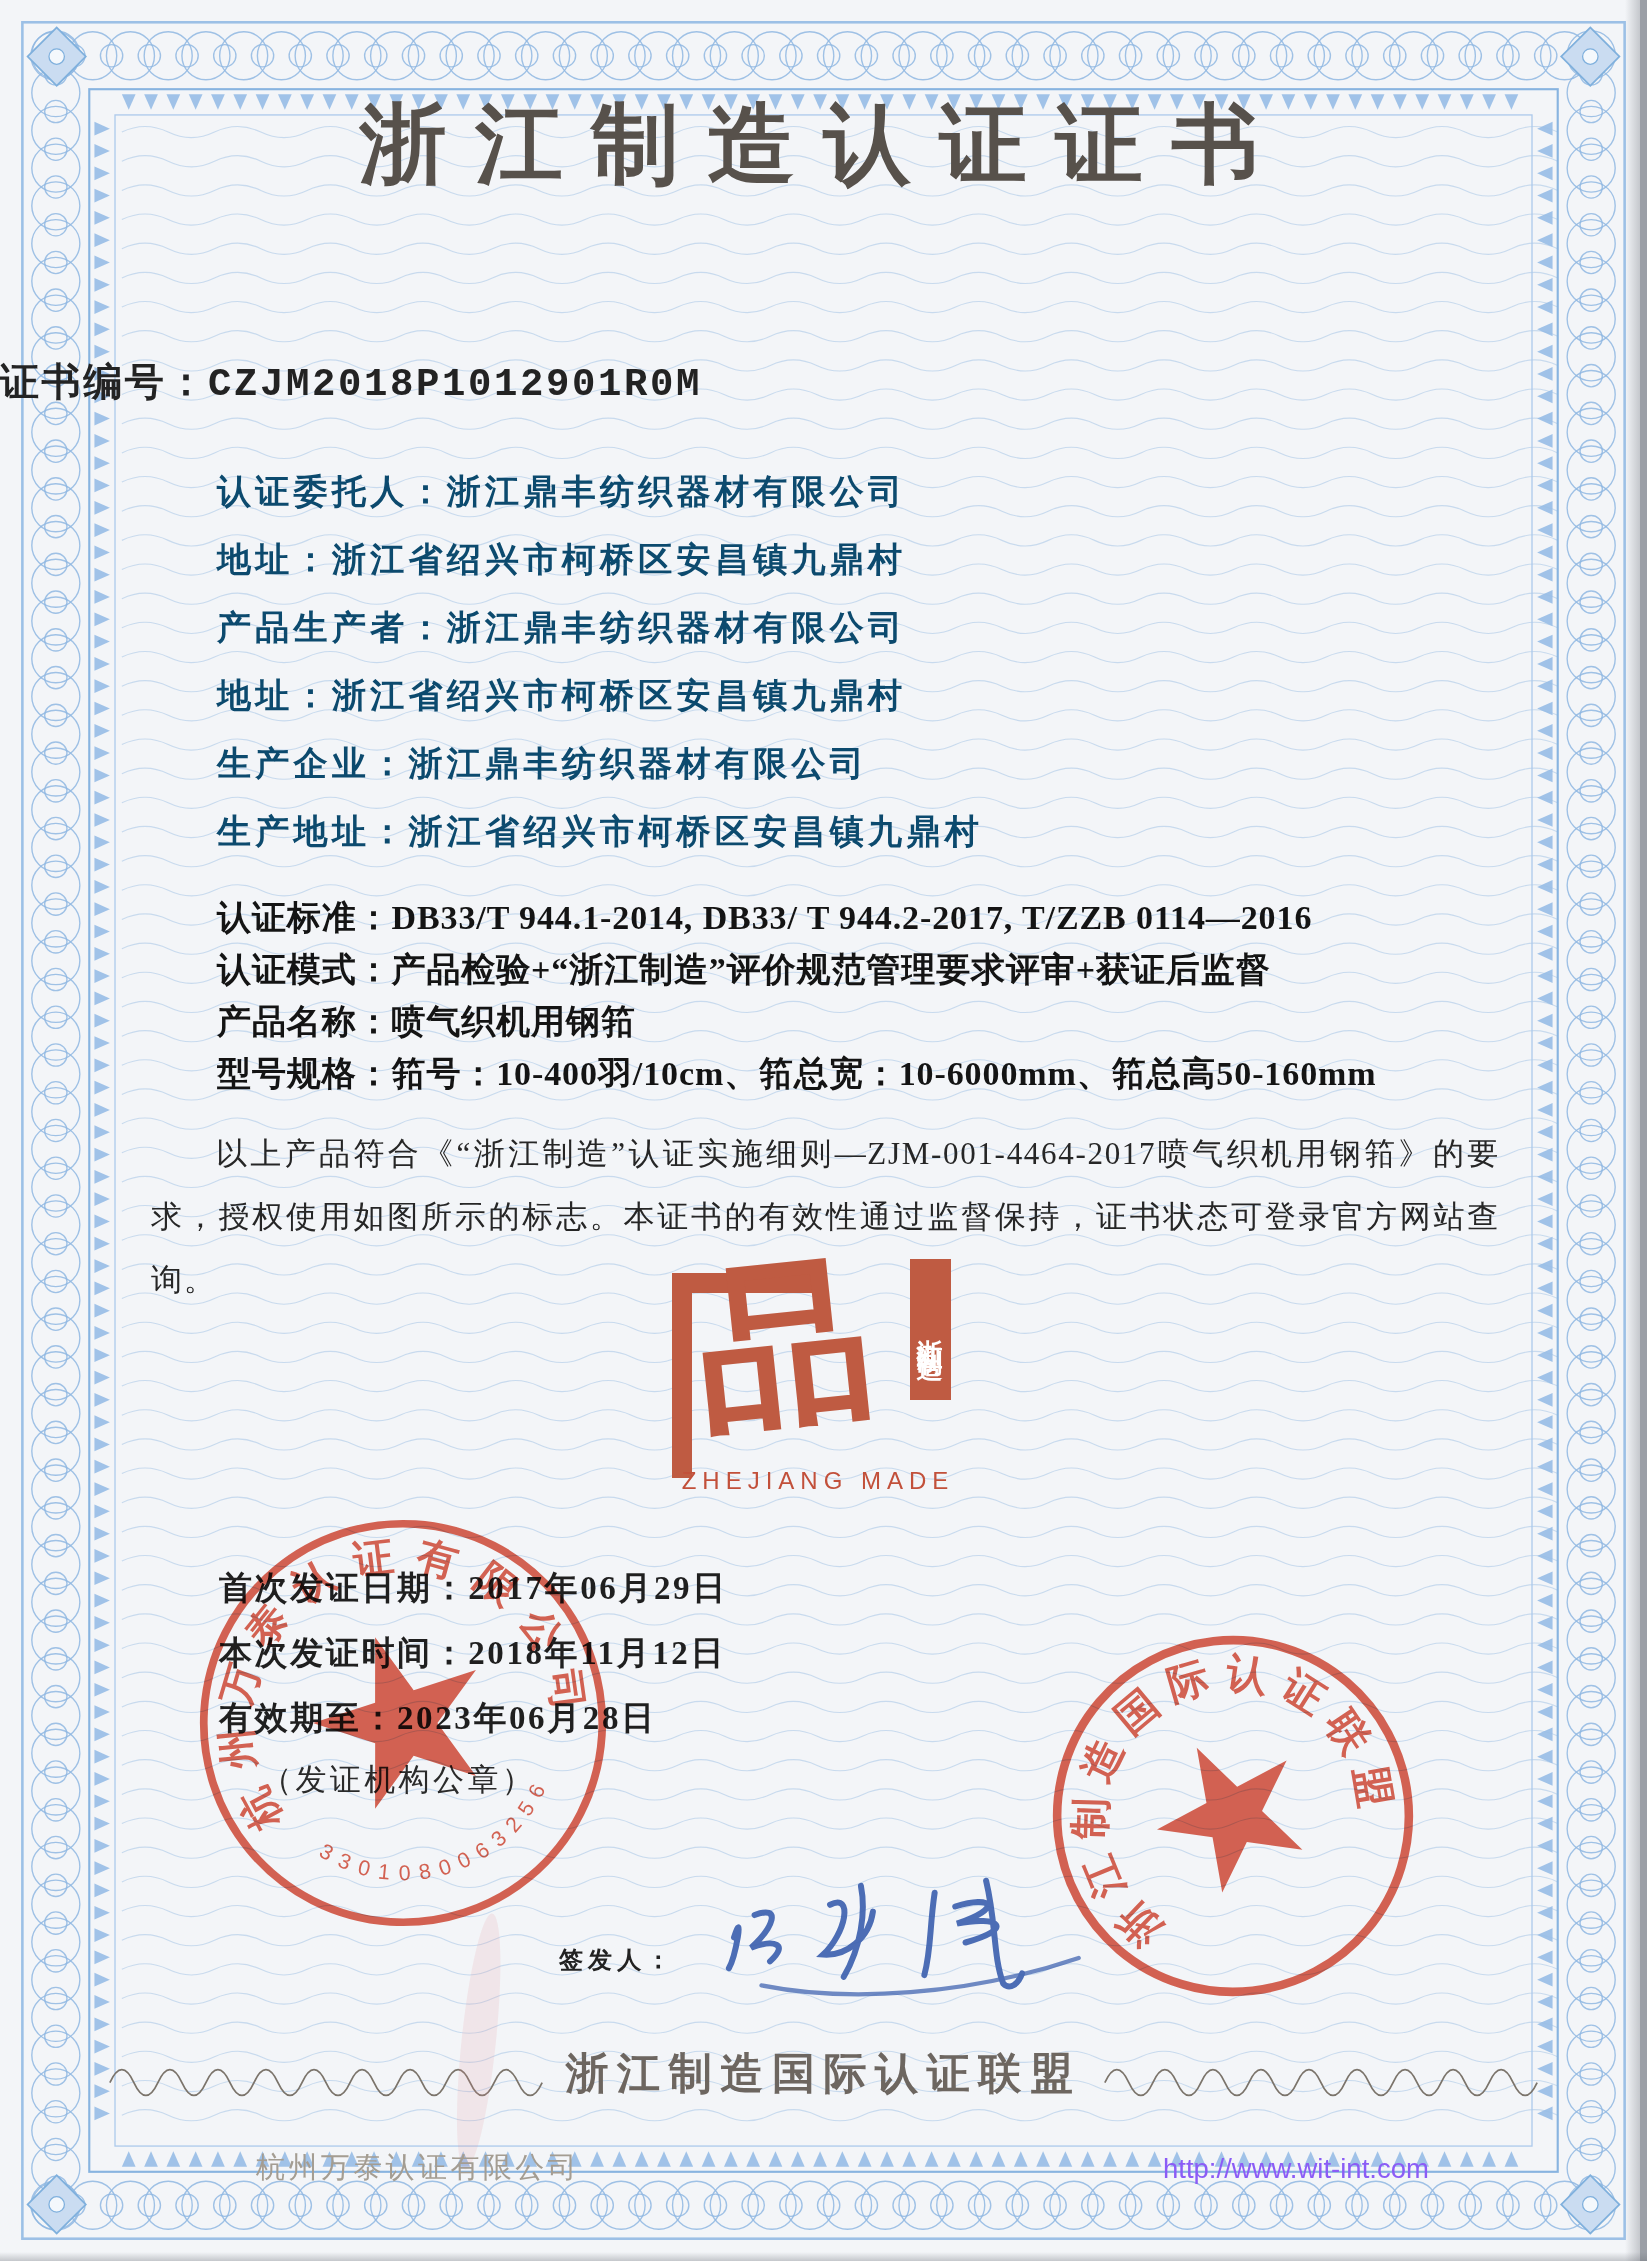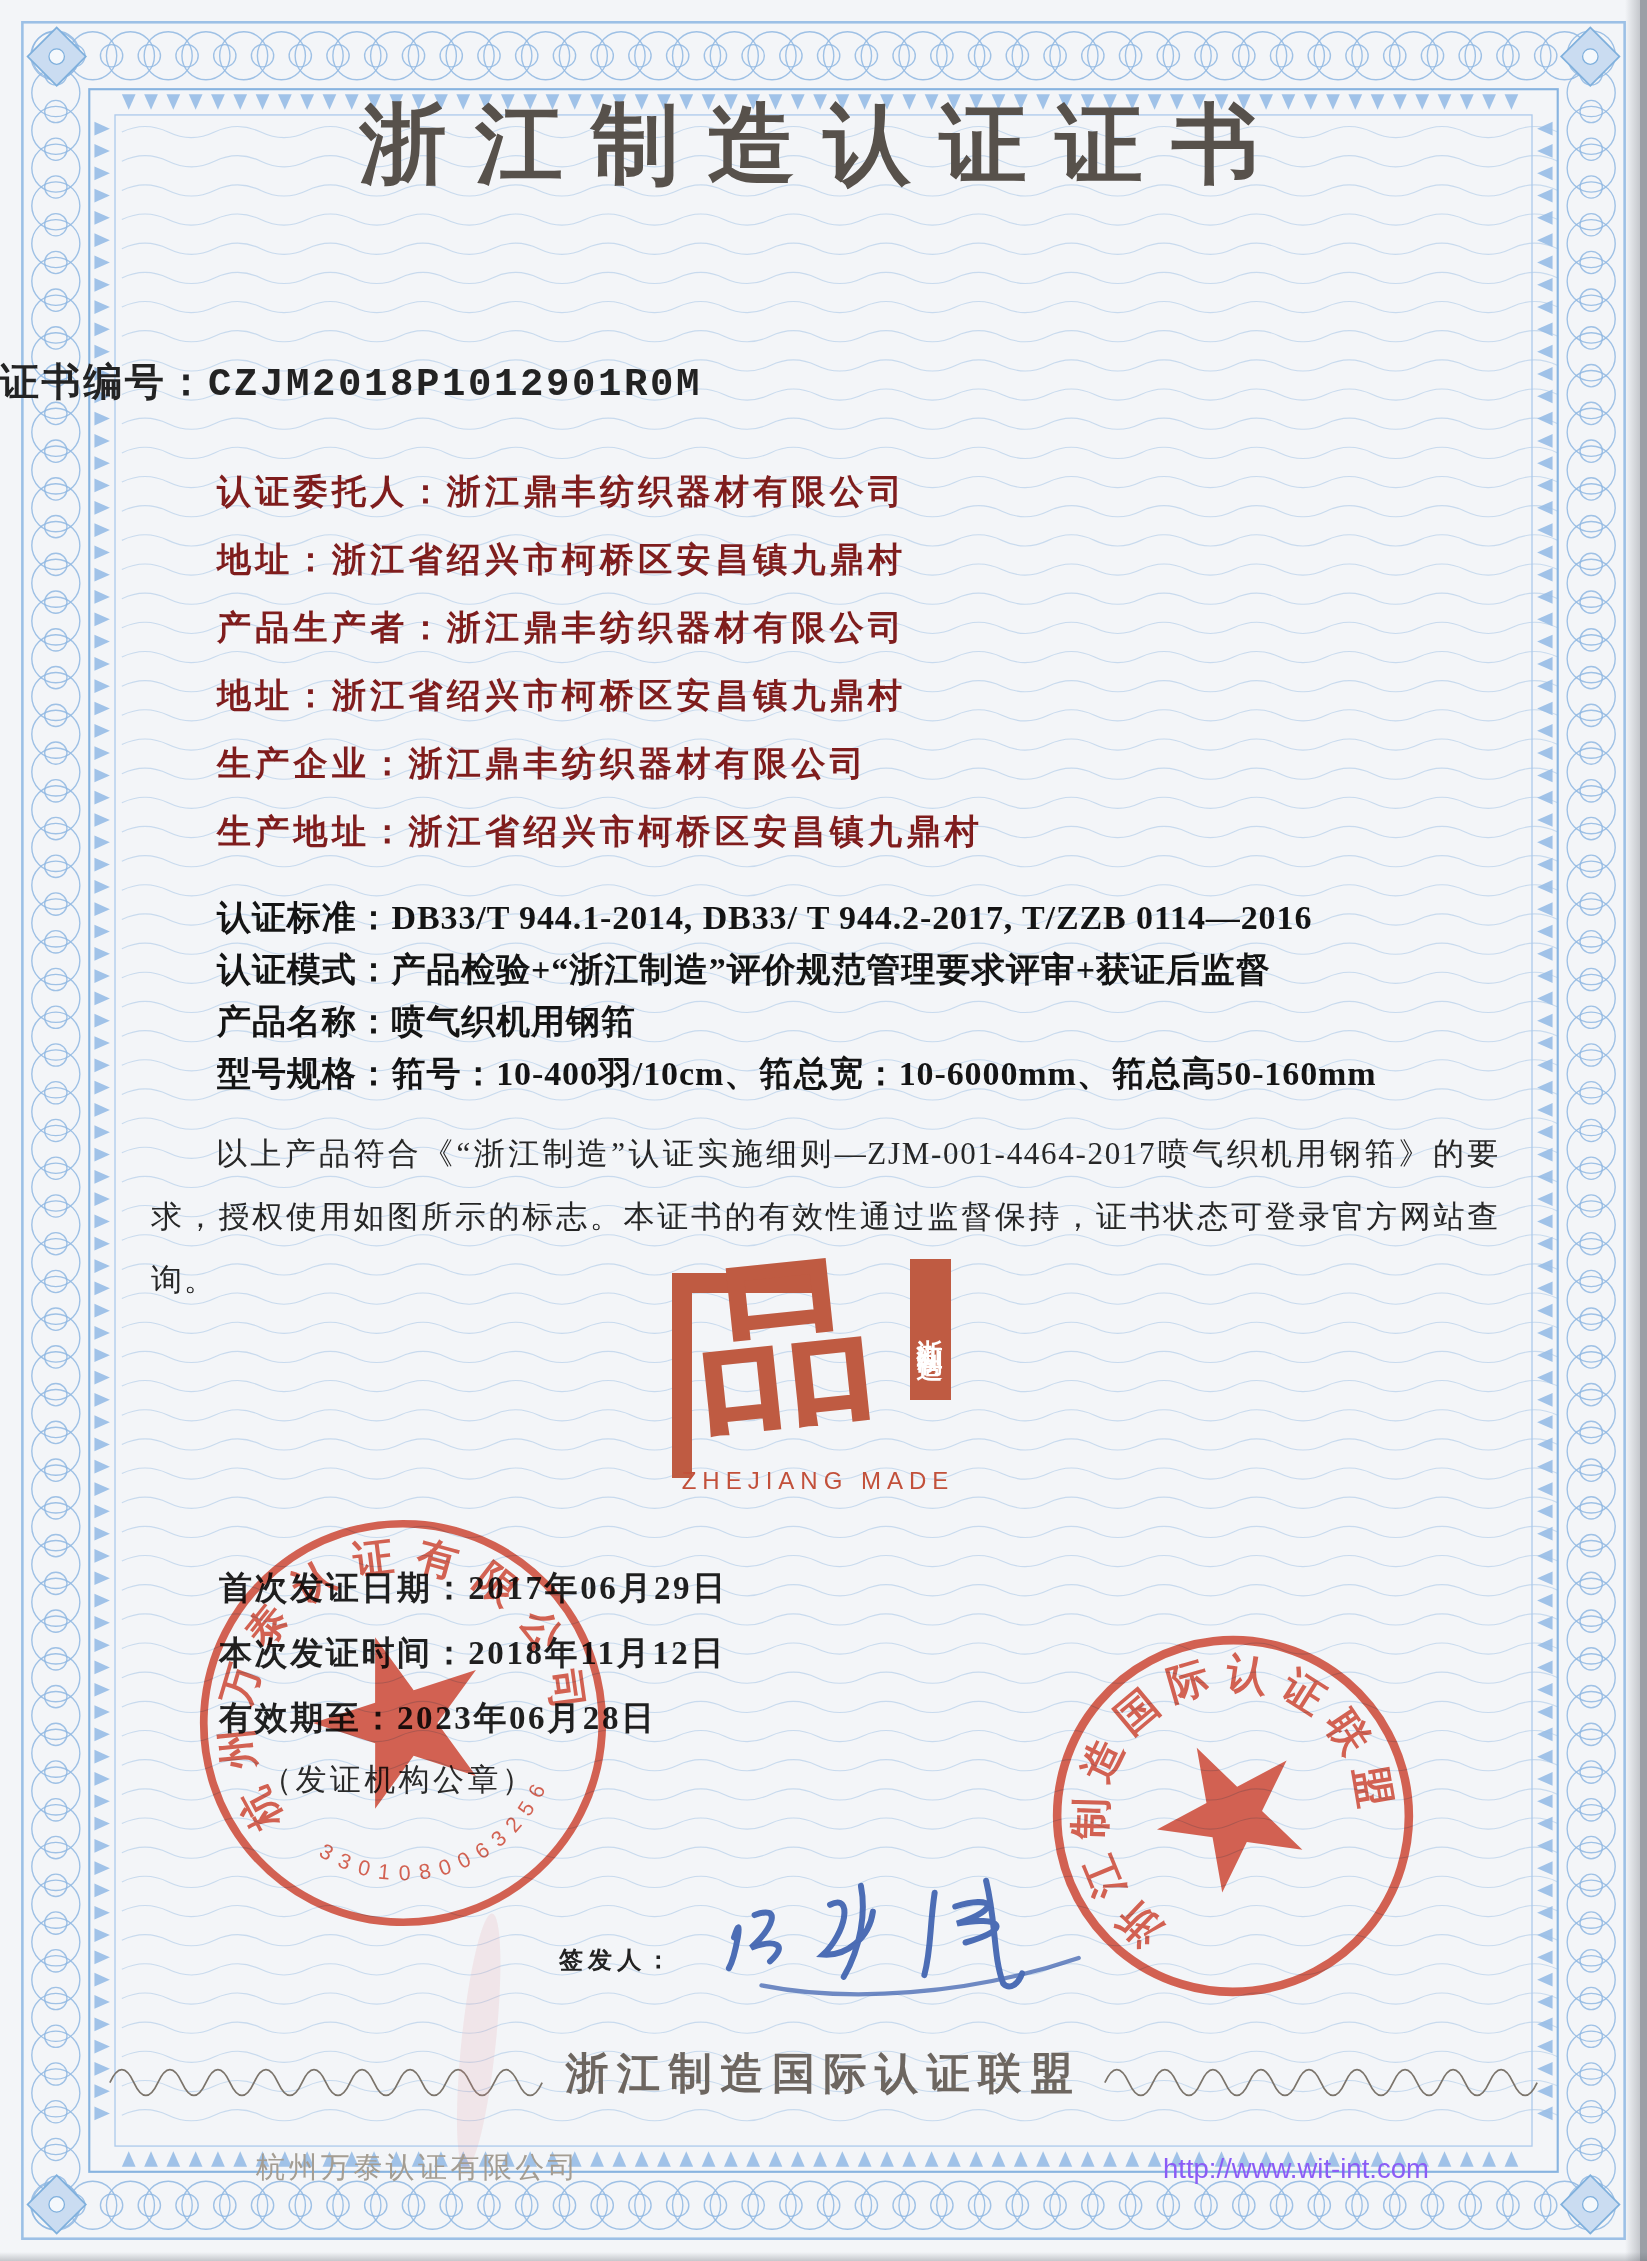--- a/index.html
+++ b/index.html
@@ -7,21 +7,21 @@
         font-family:"Liberation Serif",serif;}
   .deco{position:absolute;left:0;top:0;width:1647px;height:2261px;}
 
   .title{position:absolute;top:86px;left:0;width:100%;text-align:center;
          font-size:87px;font-weight:bold;letter-spacing:29px;color:#57514b;}
   .certno{position:absolute;top:355px;left:0;width:100%;text-align:left;
           font-size:39px;font-weight:bold;font-family:Liberation Mono, monospace;
           color:#232323;letter-spacing:2.6px;}
 
   .fields{position:absolute;left:217px;top:458px;font-size:34px;font-weight:bold;
-          color:#7f1d1d;line-height:68px;letter-spacing:4.3px;}
+          color:#0c4a6e;line-height:68px;letter-spacing:4.3px;}
   .specs{position:absolute;left:217px;top:892px;font-size:34px;font-weight:bold;
          color:#141414;line-height:52px;letter-spacing:0.9px;}
   .para{position:absolute;left:151px;top:1122px;width:1349px;font-size:31px;color:#262626;
         line-height:63px;text-indent:65px;text-align:justify;letter-spacing:1.7px;}
 
   .logo{position:absolute;left:672px;top:1259px;width:292px;height:244px;}
   .logo .bracket{position:absolute;left:0;top:13.7px;width:130px;height:185px;
                  border-top:20.6px solid #bf5b42;border-left:20.6px solid #bf5b42;}
   .logo .glyph{position:absolute;left:24px;top:-10.3px;font-size:176px;line-height:1.1;
                color:#bf5b42;font-weight:bold;transform:rotate(-6deg);}

